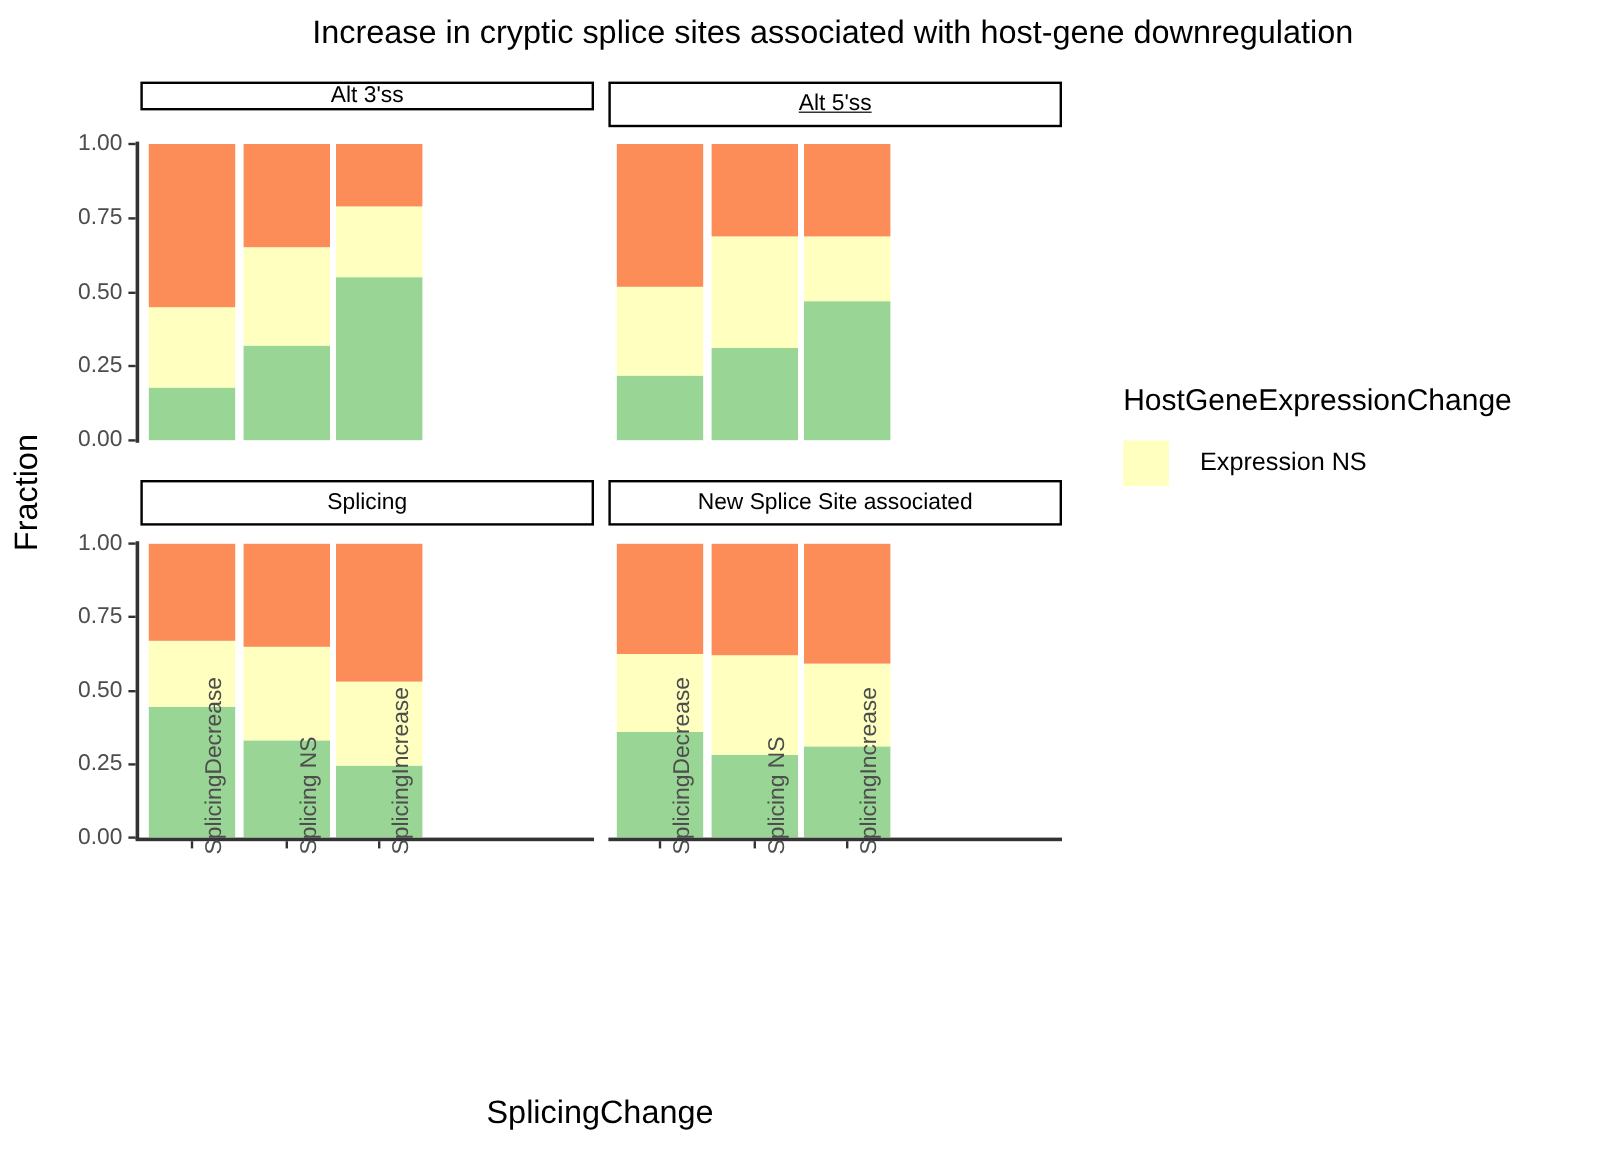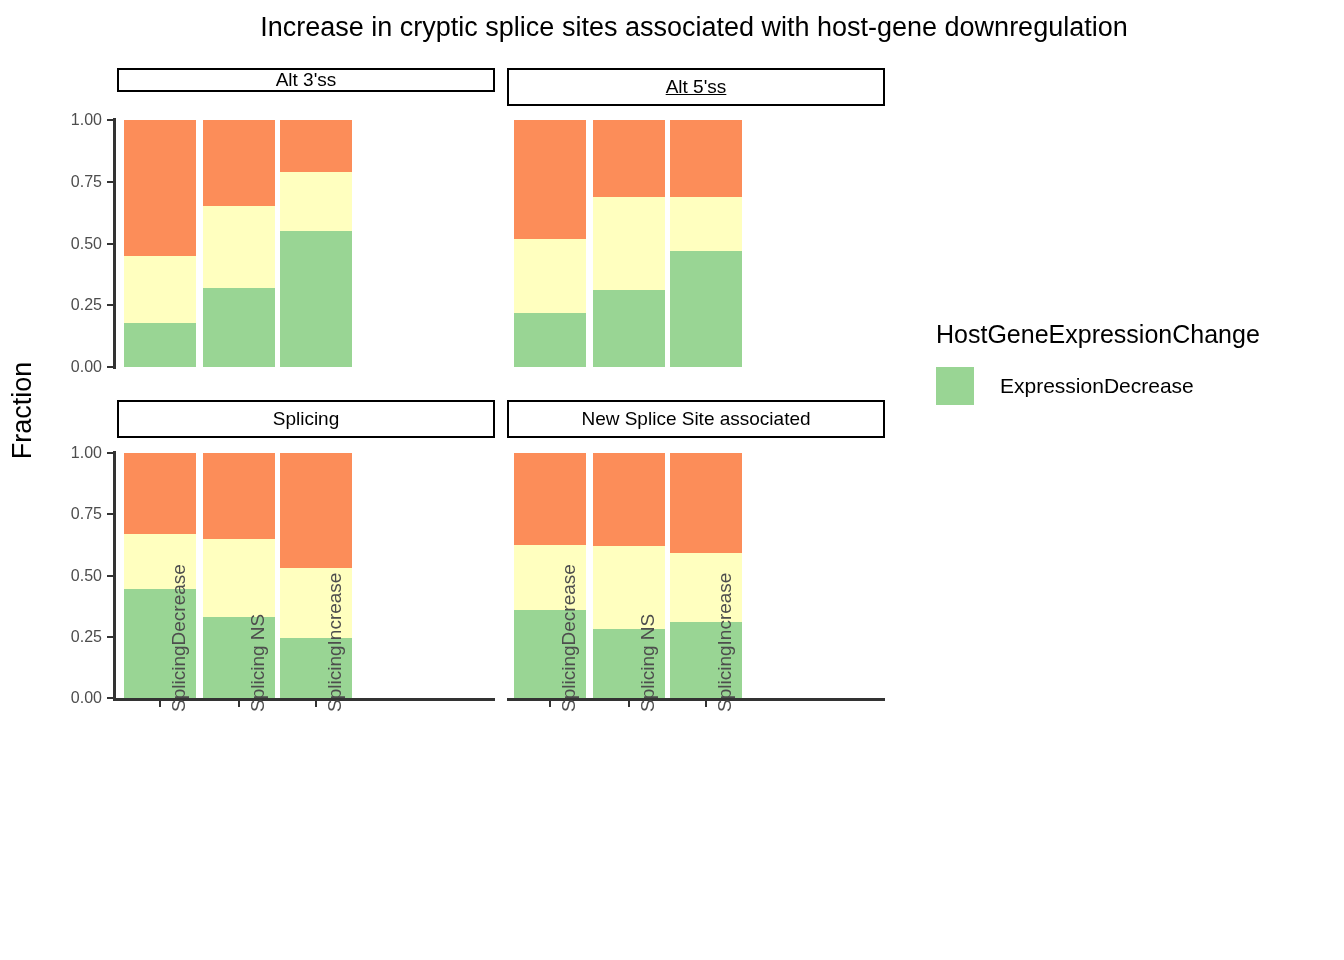--- a/index.html
+++ b/index.html
@@ -35,21 +35,21 @@
     position: absolute;
     left: 110px; top: 912px; width: 780px;
     text-align: center;
     font-size: 27px; color: #000;
   }
 
   
   .ytick {
     position: absolute;
     width: 70px; text-align: right;
-    font-size: 16px; color: #4d4d4d;
+    font-size: 19px; color: #4d4d4d;
     transform: translateY(-50%);
   }
   .ytickmark {
     position: absolute;
     width: 6px; height: 2px; background: #333;
     transform: translateY(-50%);
   }
 
   
   .xtick {
@@ -104,20 +104,21 @@
   }
 </style>
 </head>
 <body>
 
 <div id="root">
 
   <div class="plot-title">Increase in cryptic splice sites associated with host-gene downregulation</div>
 
   <div class="ylab">Fraction</div>
+  <div class="xlab">SplicingChange</div>
 
   <div id="plot-area">
       <div class="strip" style="left: 117px; top: 68px; width: 378px; height: 24px;">
         <span>Alt 3'ss</span>
       </div>
       <div class="panel" style="left: 117px; top: 120px; width: 378px; height: 247px;">
         <div class="bar" style="left: 7px; width: 72px; height: 247px;">
           <div class="seg" style="background: rgb(153, 213, 148); bottom: 0px; height: 44.46px;"></div>
           <div class="seg" style="background: rgb(255, 255, 191); bottom: 44.46px; height: 66.69px;"></div>
           <div class="seg" style="background: rgb(252, 141, 89); bottom: 111.15px; height: 135.85px;"></div>
@@ -228,19 +229,19 @@
       <div class="xtickmark" style="left: 628px; top: 701px;"></div>
       <div class="xtick" style="left: 637px; top: 712px;">Splicing NS</div>
       <div class="xtickmark" style="left: 705px; top: 701px;"></div>
       <div class="xtick" style="left: 714px; top: 712px;">SplicingIncrease</div>
     </div>
 
   <div class="legend">
     <div class="legend-title">HostGeneExpressionChange</div>
     <div id="legend-rows">
         <div class="legend-row">
-          <span class="legend-key" style="background: rgb(153, 213, 148);"></span>
-          <span class="legend-label">ExpressionDecrease</span>
+          <span class="legend-key" style="background: rgb(255, 255, 191);"></span>
+          <span class="legend-label">Expression NS</span>
         </div>
       </div>
   </div>
 
 </div>
 
 </body></html>

